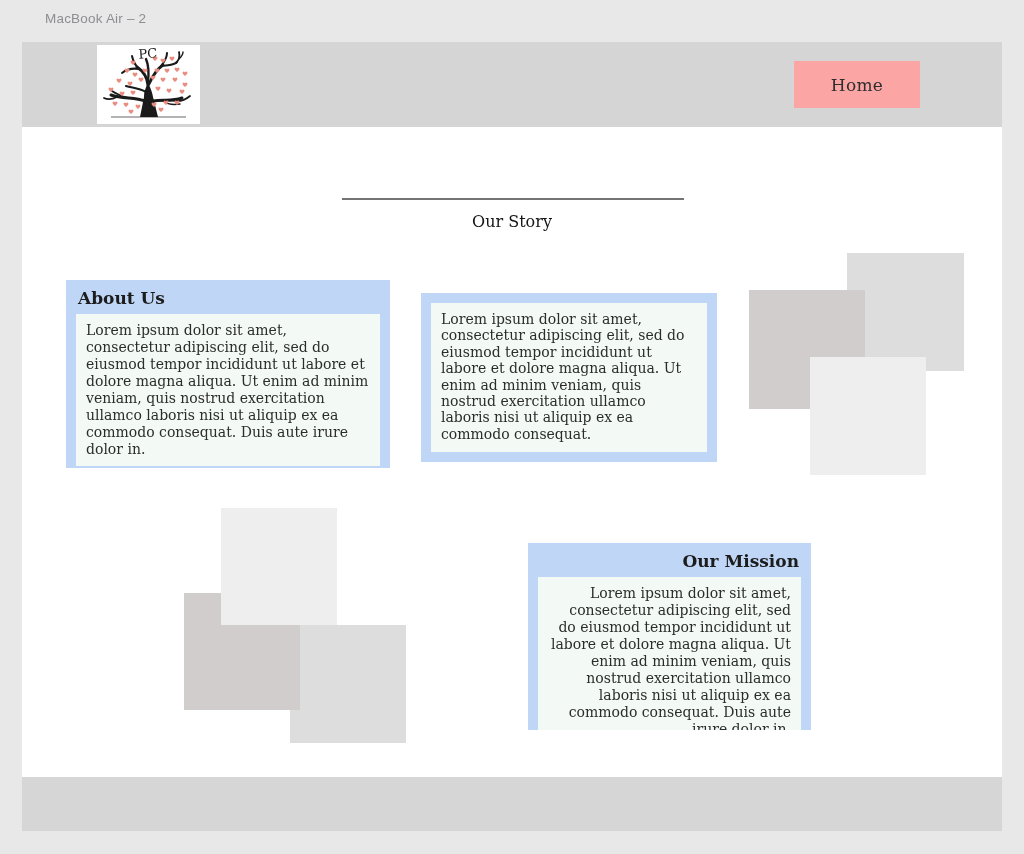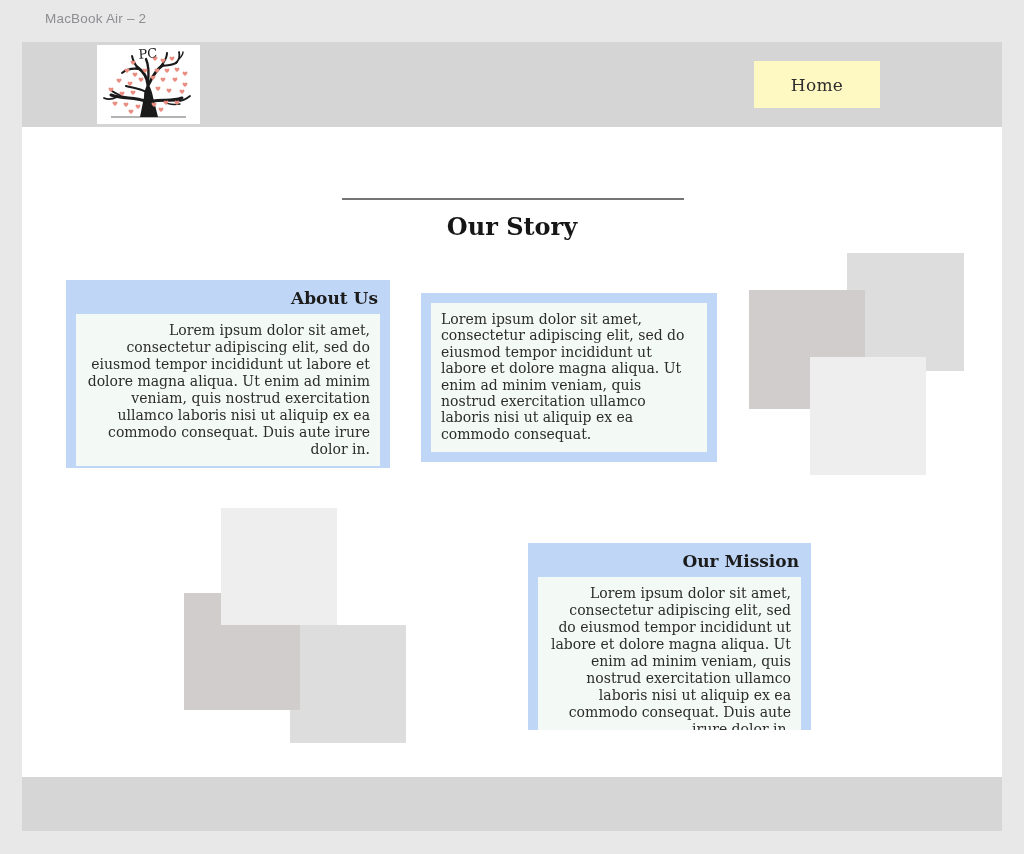--- a/index.html
+++ b/index.html
@@ -31,61 +31,61 @@
     background: #d6d5d5;
   }
   .logo-box {
     position: absolute; left: 75px; top: 3px;
     width: 103px; height: 79px;
     background: #ffffff;
     cursor: pointer;
   }
   .logo-box svg { display: block; width: 103px; height: 79px; }
   .home-btn {
-    position: absolute; left: 732px; top: 19px;
+    position: absolute; left: 772px; top: 19px;
     width: 126px; height: 47px;
-    background: #fef9c3; border: none;
+    background: #fca5a5; border: none;
     font-family: "DejaVu Serif", serif;
     font-size: 17px; color: #2e2e2e; letter-spacing: 0.3px;
     cursor: pointer;
   }
   
   .page-title {
     position: absolute; left: 0; top: 108px; width: 980px;
     text-align: center;
     font-size: 25px; font-weight: 700; color: #161616;
     letter-spacing: -0.3px;
   }
   .title-divider {
     position: absolute; left: 320px; top: 156px;
     width: 342px; height: 0;
     border-top: 2px solid #747474;
   }
   .section-subtitle {
     position: absolute; left: 0; top: 170px; width: 980px;
     text-align: center;
-    font-size: 24px; font-weight: 700; color: #161616;
+    font-size: 16px; font-weight: 400; color: #161616;
   }
   
   .card {
     position: absolute;
     background: #bfd6f6;
     overflow: hidden;
   }
   .card h3 {
     font-size: 17px; font-weight: 700; color: #1c1c1c;
     margin: 8px 12px 6px 12px;
   }
   .card p {
     background: #f3faf6;
     margin: 0 10px 10px 10px;
     padding: 8px 10px;
     font-size: 14px; line-height: 17px; color: #2c2c2c;
   }
-  .card-about   { left: 44px;  top: 238px; width: 324px; height: 188px; text-align: right; }
+  .card-about   { left: 44px;  top: 238px; width: 324px; height: 188px; }
   .card-story   { left: 399px; top: 251px; width: 296px; height: 169px; }
   .card-story p { margin-top: 10px; line-height: 16.4px; height: 149px; }
   .card-mission { left: 506px; top: 501px; width: 283px; height: 187px; text-align: right; }
   
   .sq { position: absolute; }
   .sq-a { left: 825px; top: 211px; width: 117px; height: 118px; background: #dedddd; z-index: 1; }
   .sq-b { left: 727px; top: 248px; width: 116px; height: 119px; background: #d2cdcd; z-index: 2; }
   .sq-c { left: 788px; top: 315px; width: 116px; height: 118px; background: #efeeee; z-index: 3; }
   .sq-d { left: 268px; top: 583px; width: 116px; height: 118px; background: #dedddd; z-index: 1; }
   .sq-e { left: 162px; top: 551px; width: 116px; height: 117px; background: #d2cdcd; z-index: 2; }

